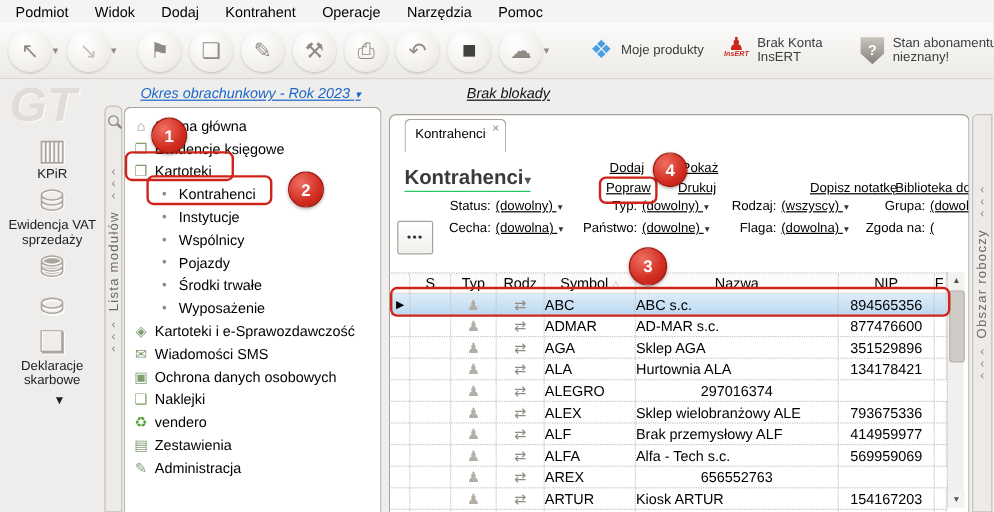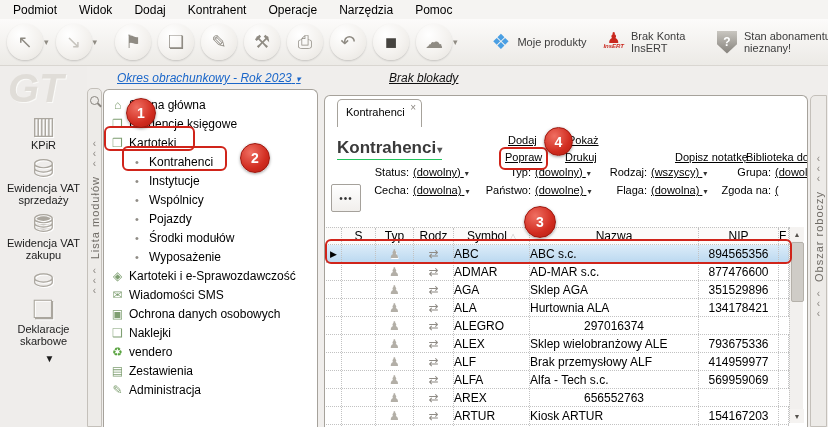--- a/index.html
+++ b/index.html
@@ -206,21 +206,20 @@
     <div class="mod-item">
       <span class="mod-icon">▥</span>
       <span class="mod-label">KPiR</span>
     </div>
     <div class="mod-item">
       <span class="mod-icon">⛁</span>
       <span class="mod-label">Ewidencja VAT sprzedaży</span>
     </div>
     <div class="mod-item">
       <span class="mod-icon">⛃</span>
-      <span class="mod-label">Ewidencja VAT zakupu</span>
     </div>
     <div class="mod-item">
       <span class="mod-icon">⛀</span>
     </div>
     <div class="mod-item">
       <span class="mod-icon">❏</span>
       <span class="mod-label">Deklaracje skarbowe</span>
     </div>
     <span class="mod-more">▼</span>
   </div>
@@ -262,21 +261,21 @@
   <div class="tree-child">
     <span class="bullet">•</span>
     <span>Wspólnicy</span>
   </div>
   <div class="tree-child">
     <span class="bullet">•</span>
     <span>Pojazdy</span>
   </div>
   <div class="tree-child">
     <span class="bullet">•</span>
-    <span>Środki modułów</span>
+    <span>Środki trwałe</span>
   </div>
   <div class="tree-child">
     <span class="bullet">•</span>
     <span>Wyposażenie</span>
   </div>
   <div class="tree-item">
     <span class="t-icon">◈</span>
     <span>Kartoteki i e-Sprawozdawczość</span>
   </div>
   <div class="tree-item">

